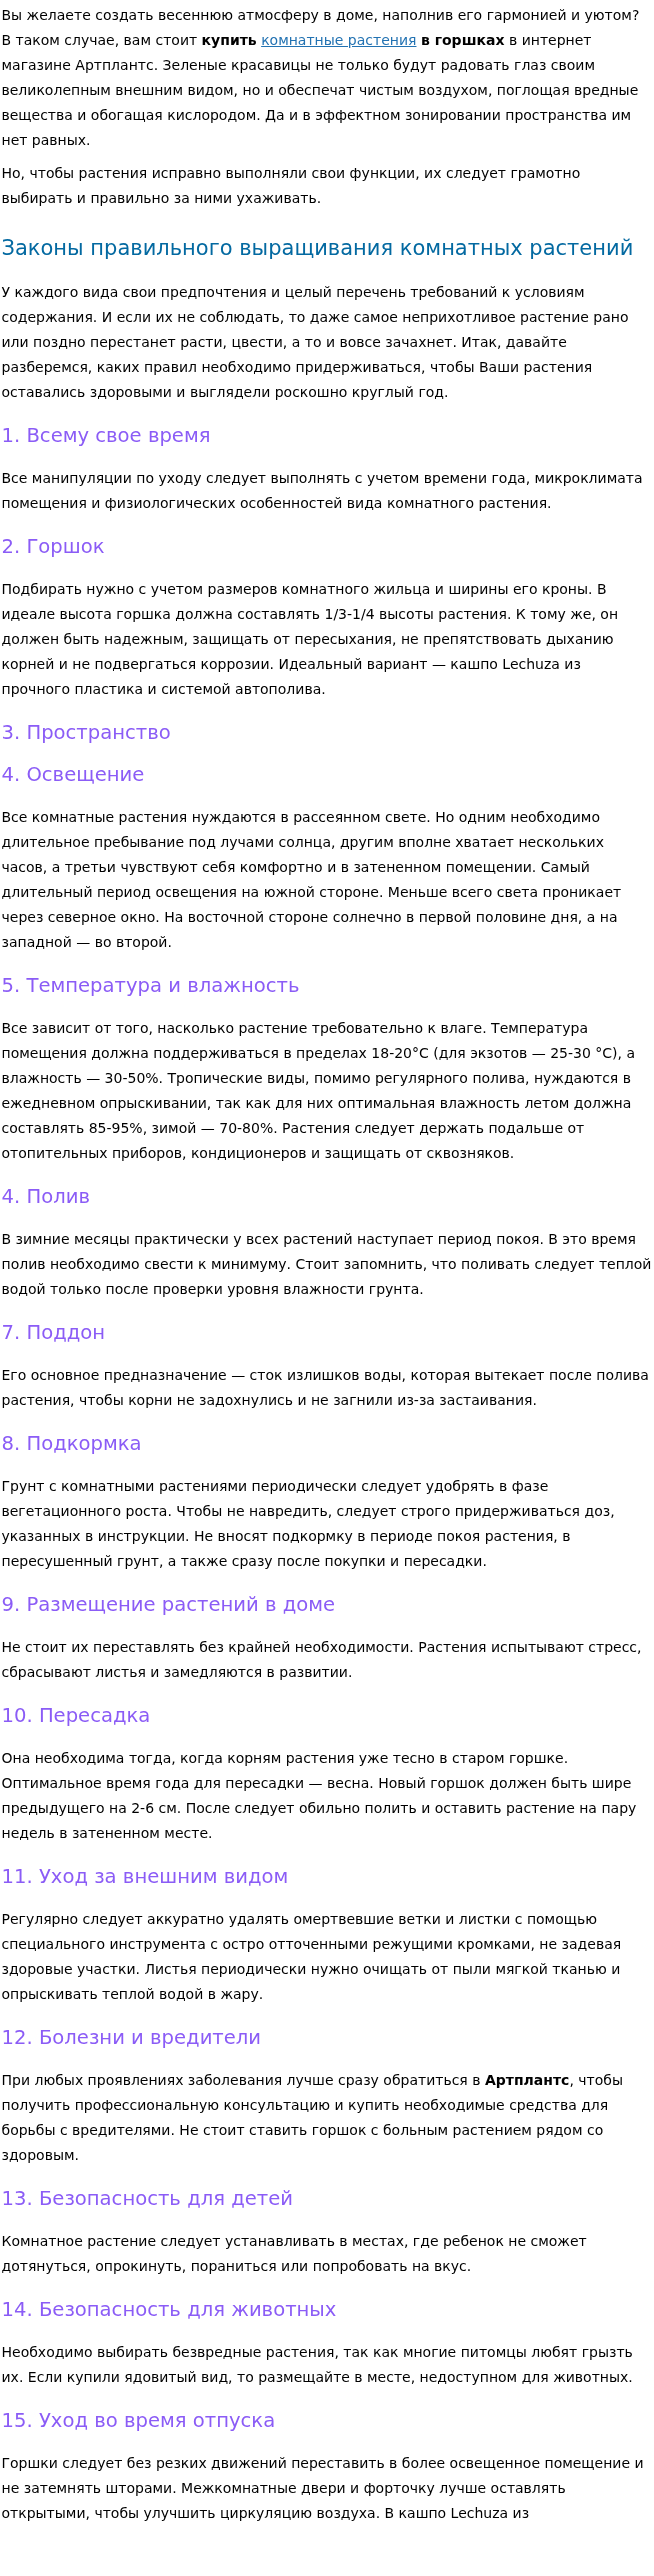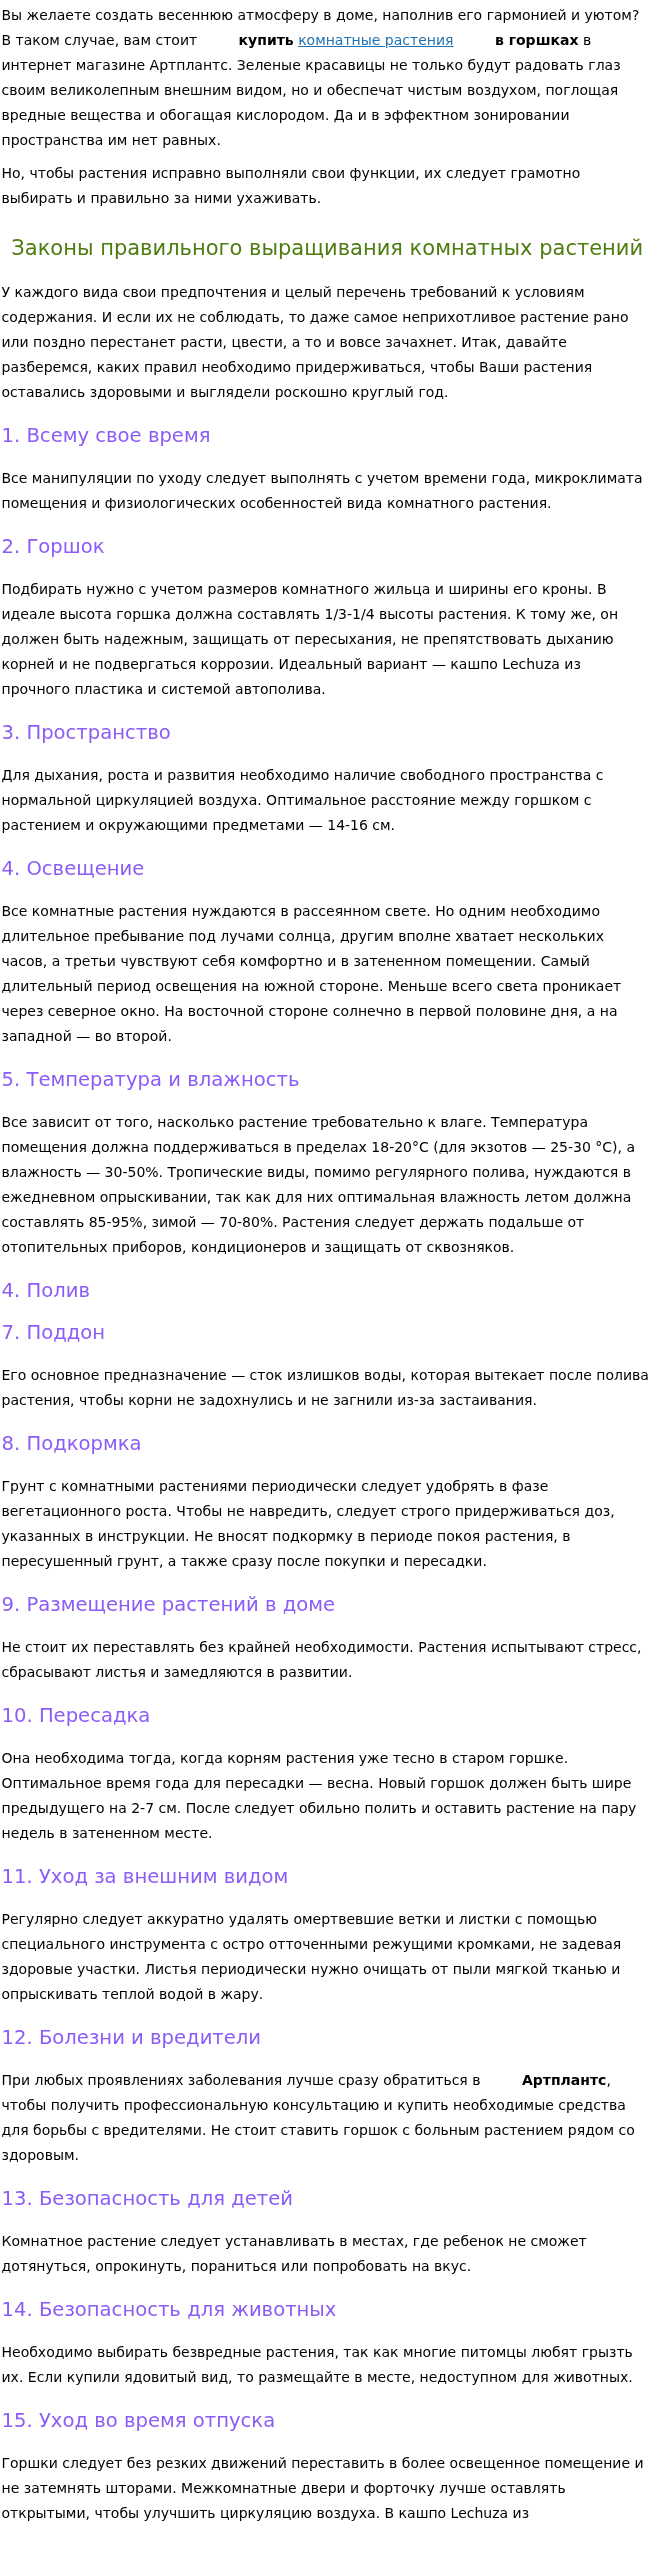--- a/index.html
+++ b/index.html
@@ -19,64 +19,63 @@
   article { width: 100%; }
   p {
     margin: 0 0 8.2px 0;
     font-weight: 400;
   }
   h1 {
     font-size: 21px;
     line-height: 23px;
     font-weight: 400;
     margin: 26px 0 19.6px 0;
-    color: #4d7c0f;
-    text-align: center;
+    color: #0369a1;
   }
   h2 {
     font-size: 19.6px;
     line-height: 23px;
     font-weight: 400;
     margin: 19px 0 19px 0;
     color: #8b5cf6;
   }
-  strong { font-weight: 700; margin-left: 37px; }
+  strong { font-weight: 700; }
   a {
     color: var(--link-color, #2272b2);
     text-decoration: underline;
     font-weight: 400;
   }
 </style>
 </head>
 <body style="background: rgb(255, 255, 255); color: rgb(0, 0, 0);">
 
 <article>
     <p><span>Вы желаете создать весеннюю атмосферу в доме, наполнив его гармонией и уютом? В таком случае, вам стоит </span><strong>купить</strong><span> </span><a href="#">комнатные растения</a><span> </span><strong>в горшках</strong><span> в интернет магазине Артплантс. Зеленые красавицы не только будут радовать глаз своим великолепным внешним видом, но и обеспечат чистым воздухом, поглощая вредные вещества и обогащая кислородом. Да и в эффектном зонировании пространства им нет равных.</span></p>
     <p><span>Но, чтобы растения исправно выполняли свои функции, их следует грамотно выбирать и правильно за ними ухаживать.</span></p>
     <h1><span>Законы правильного выращивания комнатных растений</span></h1>
     <p><span>У каждого вида свои предпочтения и целый перечень требований к условиям содержания. И если их не соблюдать, то даже самое неприхотливое растение рано или поздно перестанет расти, цвести, а то и вовсе зачахнет. Итак, давайте разберемся, каких правил необходимо придерживаться, чтобы Ваши растения оставались здоровыми и выглядели роскошно круглый год.</span></p>
     <h2><span>1. Всему свое время</span></h2>
     <p><span>Все манипуляции по уходу следует выполнять с учетом времени года, микроклимата помещения и физиологических особенностей вида комнатного растения.</span></p>
     <h2><span>2. Горшок</span></h2>
     <p><span>Подбирать нужно с учетом размеров комнатного жильца и ширины его кроны. В идеале высота горшка должна составлять 1/3-1/4 высоты растения. К тому же, он должен быть надежным, защищать от пересыхания, не препятствовать дыханию корней и не подвергаться коррозии. Идеальный вариант — кашпо Lechuza из прочного пластика и системой автополива.</span></p>
     <h2><span>3. Пространство</span></h2>
-    <p><span>Для дыхания, роста и развития необходимо наличие свободного пространства с нормальной циркуляцией воздуха. Оптимальное расстояние между горшком с растением и окружающими предметами — 14-16 см.</span></p>
     <h2><span>4. Освещение</span></h2>
     <p><span>Все комнатные растения нуждаются в рассеянном свете. Но одним необходимо длительное пребывание под лучами солнца, другим вполне хватает нескольких часов, а третьи чувствуют себя комфортно и в затененном помещении. Самый длительный период освещения на южной стороне. Меньше всего света проникает через северное окно. На восточной стороне солнечно в первой половине дня, а на западной — во второй.</span></p>
     <h2><span>5. Температура и влажность</span></h2>
     <p><span>Все зависит от того, насколько растение требовательно к влаге. Температура помещения должна поддерживаться в пределах 18-20°C (для экзотов — 25-30 °C), а влажность — 30-50%. Тропические виды, помимо регулярного полива, нуждаются в ежедневном опрыскивании, так как для них оптимальная влажность летом должна составлять 85-95%, зимой — 70-80%. Растения следует держать подальше от отопительных приборов, кондиционеров и защищать от сквозняков.</span></p>
     <h2><span>4. Полив</span></h2>
+    <p><span>В зимние месяцы практически у всех растений наступает период покоя. В это время полив необходимо свести к минимуму. Стоит запомнить, что поливать следует теплой водой только после проверки уровня влажности грунта.</span></p>
     <h2><span>7. Поддон</span></h2>
     <p><span>Его основное предназначение — сток излишков воды, которая вытекает после полива растения, чтобы корни не задохнулись и не загнили из-за застаивания.</span></p>
     <h2><span>8. Подкормка</span></h2>
     <p><span>Грунт с комнатными растениями периодически следует удобрять в фазе вегетационного роста. Чтобы не навредить, следует строго придерживаться доз, указанных в инструкции. Не вносят подкормку в периоде покоя растения, в пересушенный грунт, а также сразу после покупки и пересадки.</span></p>
     <h2><span>9. Размещение растений в доме</span></h2>
     <p><span>Не стоит их переставлять без крайней необходимости. Растения испытывают стресс, сбрасывают листья и замедляются в развитии.</span></p>
     <h2><span>10. Пересадка</span></h2>
-    <p><span>Она необходима тогда, когда корням растения уже тесно в старом горшке. Оптимальное время года для пересадки — весна. Новый горшок должен быть шире предыдущего на 2-7 см. После следует обильно полить и оставить растение на пару недель в затененном месте.</span></p>
+    <p><span>Она необходима тогда, когда корням растения уже тесно в старом горшке. Оптимальное время года для пересадки — весна. Новый горшок должен быть шире предыдущего на 2-6 см. После следует обильно полить и оставить растение на пару недель в затененном месте.</span></p>
     <h2><span>11. Уход за внешним видом</span></h2>
     <p><span>Регулярно следует аккуратно удалять омертвевшие ветки и листки с помощью специального инструмента с остро отточенными режущими кромками, не задевая здоровые участки. Листья периодически нужно очищать от пыли мягкой тканью и опрыскивать теплой водой в жару.</span></p>
     <h2><span>12. Болезни и вредители</span></h2>
     <p><span>При любых проявлениях заболевания лучше сразу обратиться в </span><strong>Артплантс</strong><span>, чтобы получить профессиональную консультацию и купить необходимые средства для борьбы с вредителями. Не стоит ставить горшок с больным растением рядом со здоровым.</span></p>
     <h2><span>13. Безопасность для детей</span></h2>
     <p><span>Комнатное растение следует устанавливать в местах, где ребенок не сможет дотянуться, опрокинуть, пораниться или попробовать на вкус.</span></p>
     <h2><span>14. Безопасность для животных</span></h2>
     <p><span>Необходимо выбирать безвредные растения, так как многие питомцы любят грызть их. Если купили ядовитый вид, то размещайте в месте, недоступном для животных.</span></p>
     <h2><span>15. Уход во время отпуска</span></h2>
     <p><span>Горшки следует без резких движений переставить в более освещенное помещение и не затемнять шторами. Межкомнатные двери и форточку лучше оставлять открытыми, чтобы улучшить циркуляцию воздуха. В кашпо Lechuza из </span></p>

